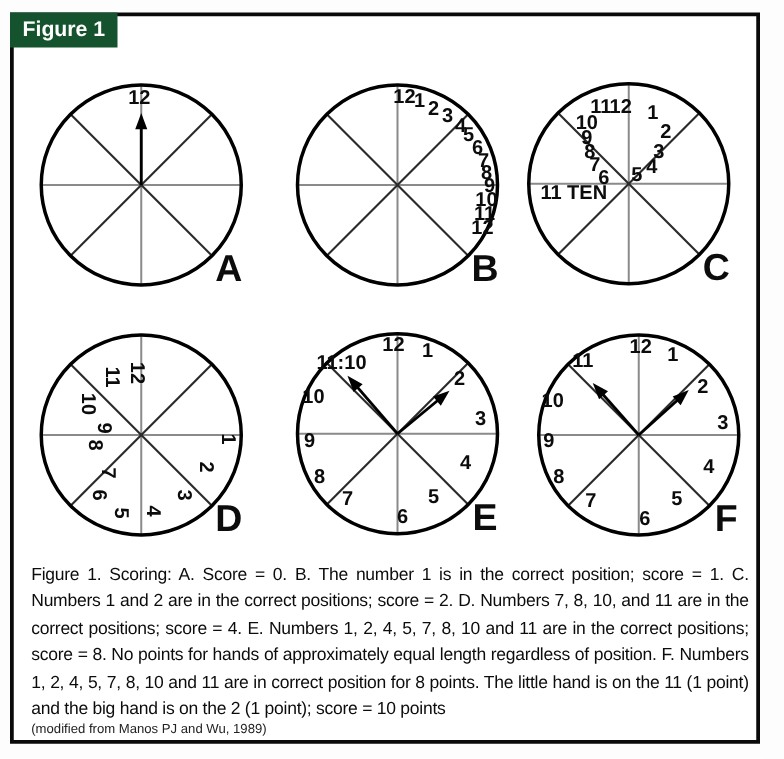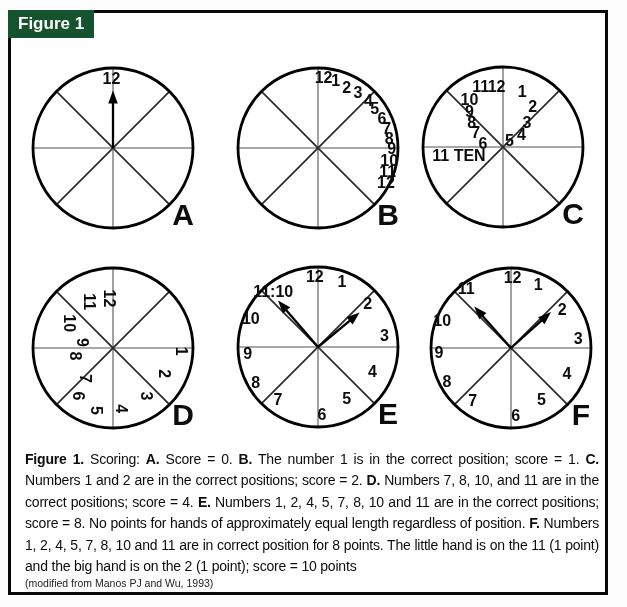--- a/index.html
+++ b/index.html
@@ -23,21 +23,21 @@
   #clock-c{left:418px;top:62px;}
   #clock-d{left:28px;top:263px;}
   #clock-e{left:233px;top:262px;}
   #clock-f{left:426px;top:263px;}
   svg text{font-family:"Liberation Sans",sans-serif;fill:#0c0c0c;}
   #caption{
     position:absolute;left:25px;top:449px;width:574px;margin:0;
     font-size:14px;line-height:21.4px;text-align:justify;
     letter-spacing:-0.2px;color:#0c0c0c;
   }
-  #caption b{font-weight:bold;}
+  #caption b{font-weight:normal;}
   #attribution{
     position:absolute;left:25px;top:577px;width:574px;
     font-size:10.5px;color:#222;letter-spacing:0;
   }
 </style>
 </head>
 <body>
 
 <div id="canvas">
   <div id="frame"></div>
@@ -160,14 +160,14 @@
       <text x="16.200000000000003" y="57.8" text-anchor="middle" dominant-baseline="central" font-size="16" font-weight="bold">10</text>
       <text x="40.199999999999996" y="25.799999999999997" text-anchor="middle" dominant-baseline="central" font-size="16" font-weight="bold">11</text>
       <line x1="85" y1="85" x2="55.488312704233316" y2="51.638962187394185" stroke="#000" stroke-width="2.3"></line>
       <polygon points="48.199999999999996,43.4 60.4086439685932,49.9566006778004 53.21827696868555,56.317309946949486" fill="#000"></polygon>
       <line x1="85" y1="85" x2="116.82376439128117" y2="56.35861204784695" stroke="#000" stroke-width="2.3"></line>
       <polygon points="125,49 118.5482068105746,61.26435341307824 112.12614538699908,54.12872960910545" fill="#000"></polygon>
       <text x="155" y="162" text-anchor="middle" font-size="30" font-weight="bold">F</text>
     </svg>
 
   <p id="caption"><b>Figure 1.</b><span> Scoring: </span><b>A.</b><span> Score = 0. </span><b>B.</b><span> The number 1 is in the correct position; score = 1. </span><b>C.</b><span> Numbers 1 and 2 are in the correct positions; score = 2. </span><b>D.</b><span> Numbers 7, 8, 10, and 11 are in the correct positions; score = 4. </span><b>E.</b><span> Numbers 1, 2, 4, 5, 7, 8, 10 and 11 are in the correct positions; score = 8. No points for hands of approximately equal length regardless of position. </span><b>F.</b><span> Numbers 1, 2, 4, 5, 7, 8, 10 and 11 are in correct position for 8 points. The little hand is on the 11 (1 point) and the big hand is on the 2 (1 point); score = 10 points</span></p>
-  <div id="attribution">(modified from Manos PJ and Wu, 1993)</div>
+  <div id="attribution">(modified from Manos PJ and Wu, 1989)</div>
 </div>
 
 </body></html>

